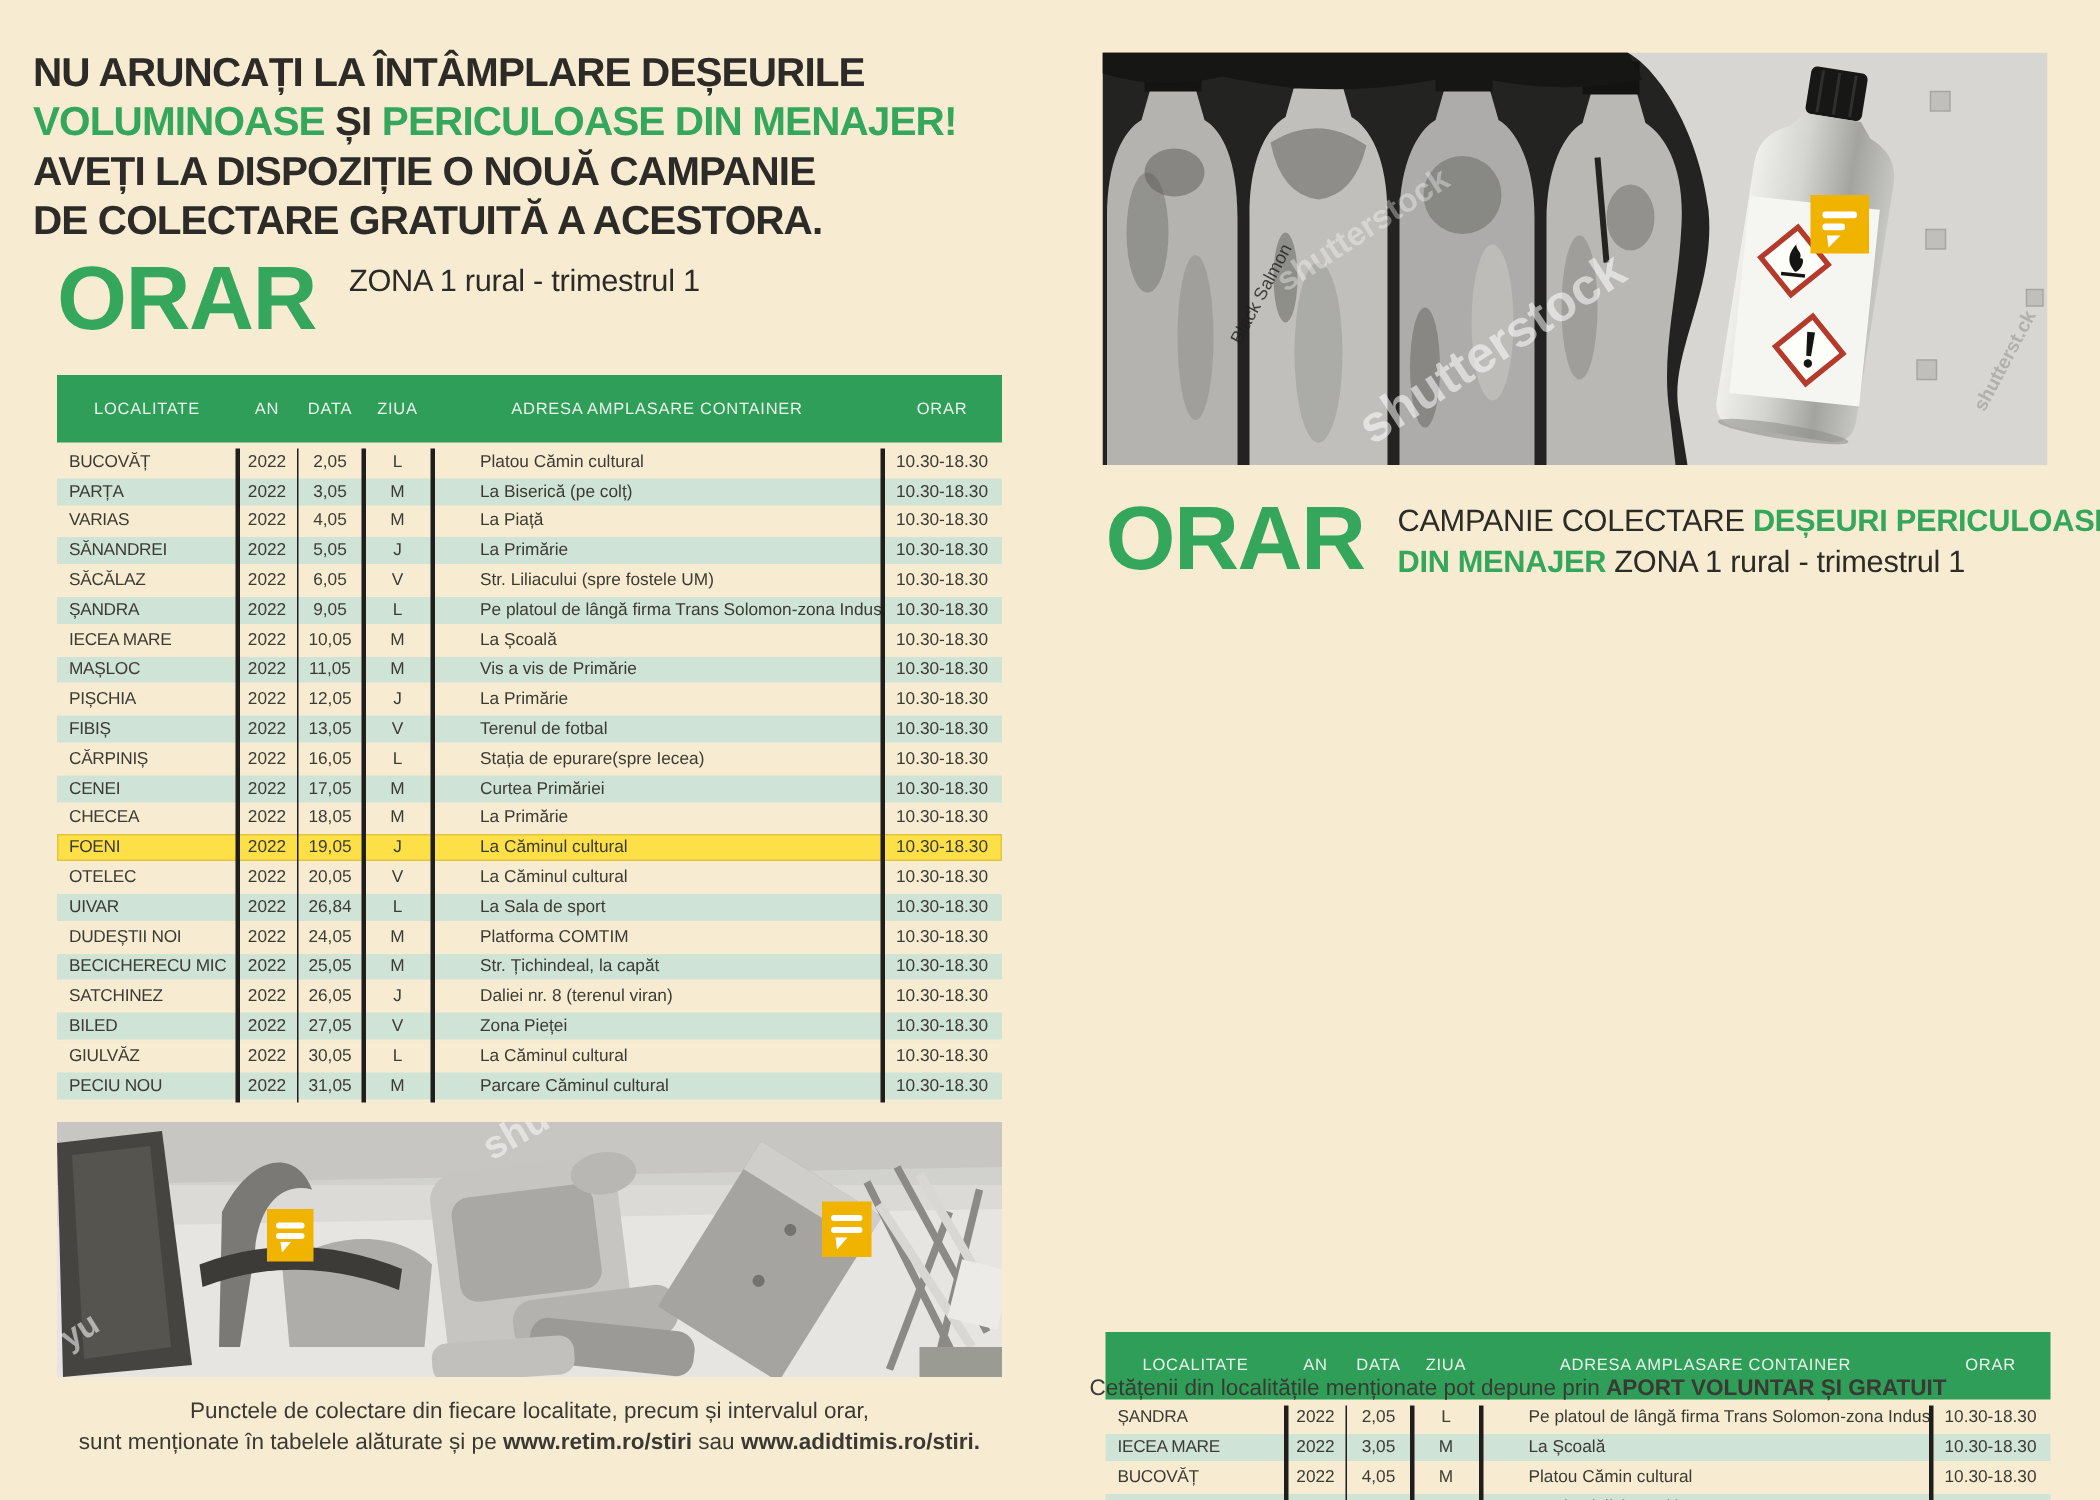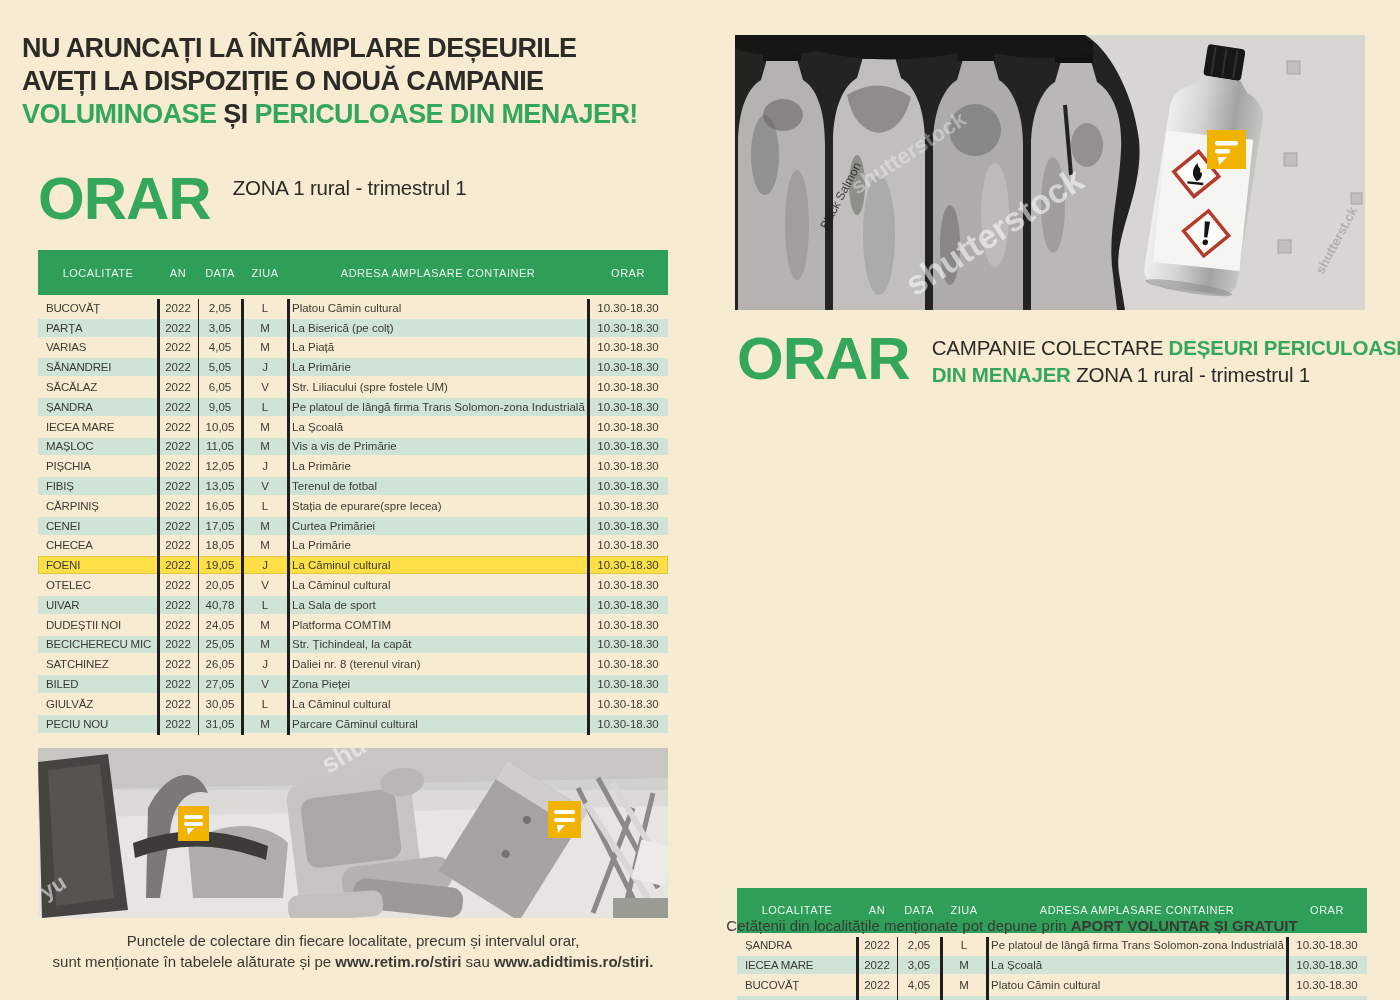--- a/index.html
+++ b/index.html
@@ -54,40 +54,41 @@
   .t-row{height:19.8px;border-bottom:2px solid var(--bg);}
   .t-row.base{background:var(--bg);}
   .t-row.alt{background:var(--teal);}
   .t-row.hl{box-shadow:inset 0 0 0 1px rgba(150,110,30,.25);}
   .td{
     font-size:11.5px;color:var(--ttext);
     display:flex;align-items:center;overflow:hidden;white-space:nowrap;
   }
   .td.c0{padding-left:8px;letter-spacing:-0.2px;}
   .td.c1,.td.c2,.td.c3,.td.c5{justify-content:center;}
-  .td.c4{padding-left:4px;}
+  .td.c4{padding-left:4px;margin-left:28px;}
   .vline{position:absolute;top:49px;bottom:0;background:#1f1e1c;}
 
   
   .photo-left{left:38px;top:748px;width:630px;height:170px;}
   .photo-right{left:735px;top:35px;width:630px;height:275px;}
   .photo-left svg,.photo-right svg{display:block;}
 
   
   .footer{text-align:center;font-size:15px;line-height:21px;color:#3a3933;}
   .footer-left{left:38px;top:930px;width:630px;}
   .footer-right{left:696px;top:915px;width:632px;text-align:center;}
 </style>
 </head>
 <body>
 
 <div class="abs headline">
   <div class="hl-line rich"><span>NU ARUNCAȚI LA ÎNTÂMPLARE DEȘEURILE</span></div>
+  <div class="hl-line rich"><span class="g">VOLUMINOASE</span><span> ȘI </span><span class="g">PERICULOASE DIN MENAJER!</span></div>
   <div class="hl-line rich"><span>AVEȚI LA DISPOZIȚIE O NOUĂ CAMPANIE</span></div>
-  <div class="hl-line rich"><span class="g">VOLUMINOASE</span><span> ȘI </span><span class="g">PERICULOASE DIN MENAJER!</span></div>
+  <div class="hl-line rich"><span>DE COLECTARE GRATUITĂ A ACESTORA.</span></div>
 </div>
 
 <div class="abs orar-block orar-left">
   <div class="orar-word">ORAR</div>
   <div class="orar-sub">
     <div class="sub-line rich"><span>ZONA 1 rural - trimestrul 1</span></div>
   </div>
 </div>
 
 <div class="abs ctable table-left">
@@ -216,21 +217,21 @@
         <div class="td c0">OTELEC</div>
         <div class="td c1">2022</div>
         <div class="td c2">20,05</div>
         <div class="td c3">V</div>
         <div class="td c4">La Căminul cultural</div>
         <div class="td c5">10.30-18.30</div>
       </div>
       <div class="t-row t-grid alt">
         <div class="td c0">UIVAR</div>
         <div class="td c1">2022</div>
-        <div class="td c2">40,78</div>
+        <div class="td c2">26,84</div>
         <div class="td c3">L</div>
         <div class="td c4">La Sala de sport</div>
         <div class="td c5">10.30-18.30</div>
       </div>
       <div class="t-row t-grid base">
         <div class="td c0">DUDEȘTII NOI</div>
         <div class="td c1">2022</div>
         <div class="td c2">24,05</div>
         <div class="td c3">M</div>
         <div class="td c4">Platforma COMTIM</div>

